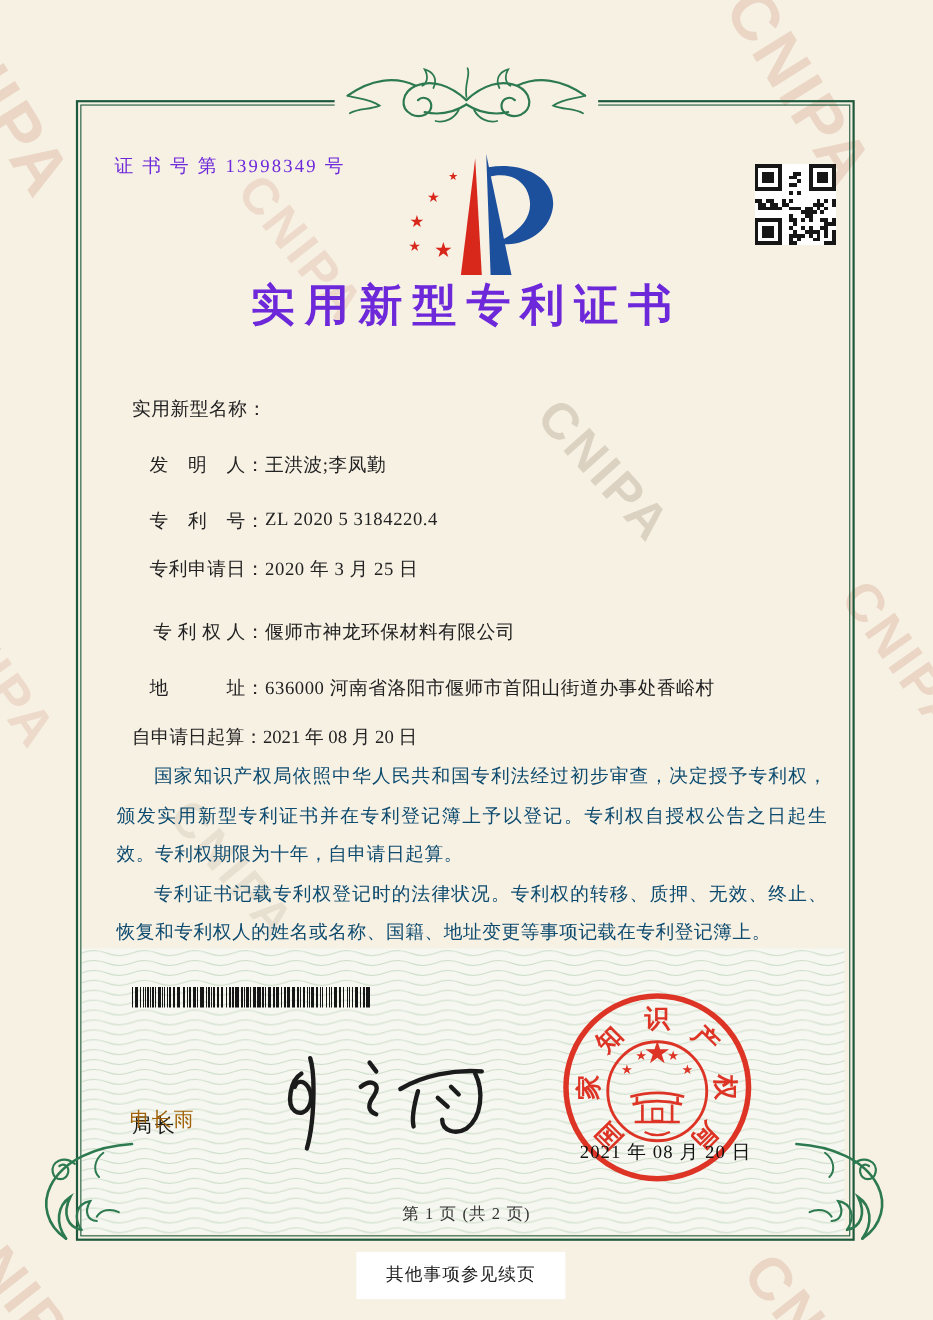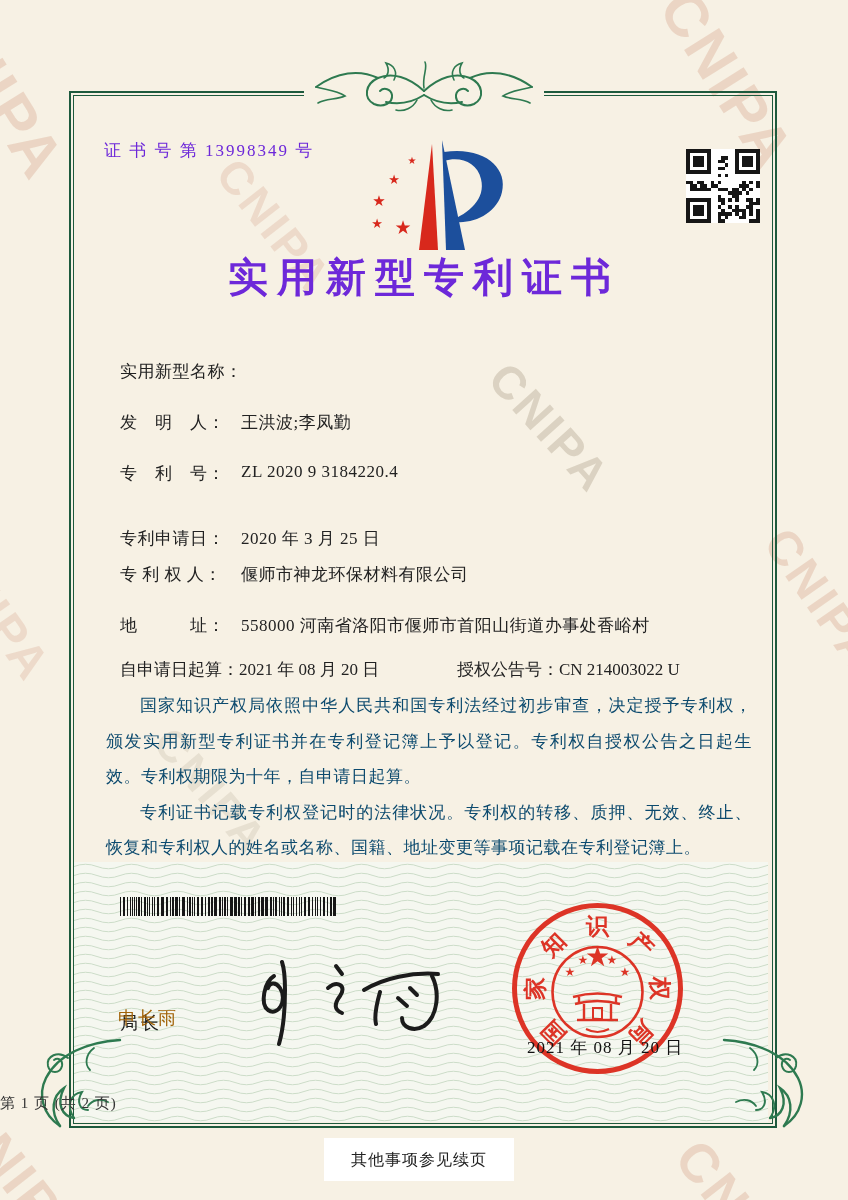--- a/index.html
+++ b/index.html
@@ -44,43 +44,43 @@
   .cert-no{position:absolute;left:104px;top:139px;font-size:17px;letter-spacing:2px;color:#6d28d9;z-index:3;}
   .logo{position:absolute;left:348px;top:136px;z-index:3;}
   .qr{position:absolute;left:686px;top:149px;z-index:3;}
   .title{
     position:absolute;left:0;top:250px;width:848px;text-align:center;
     font-size:40px;font-weight:600;letter-spacing:9px;color:#6d28d9;z-index:3;
   }
   
   .fields{position:absolute;left:120px;top:352px;width:580px;z-index:3;font-size:17px;}
   .frow{position:absolute;left:0;display:flex;white-space:nowrap;}
-  .frow .lab{width:121px;flex:none;letter-spacing:0.5px;}
+  .frow .lab{width:121px;flex:none;letter-spacing:0.5px;text-align:right;}
   .frow .val{letter-spacing:0.5px;}
-  .r0{top:8px}.r1{top:59px}.r2{top:110px}.r3{top:175px}.r4{top:211px}.r5{top:262px}
+  .r0{top:8px}.r1{top:59px}.r2{top:110px}.r3{top:154px}.r4{top:211px}.r5{top:262px}
   .grant{position:absolute;left:0;top:306px;width:580px;white-space:nowrap;}
   .grant .g2{position:absolute;left:337px;top:0;}
   
   .paras{position:absolute;left:106px;top:688px;width:646px;z-index:3;}
   .paras p{
     margin:0;font-size:17px;line-height:35.5px;text-indent:2em;
     color:#0c4a6e;letter-spacing:0.5px;text-align:justify;
   }
   
   .barcode{position:absolute;left:120px;top:897px;z-index:3;}
   .off-title{position:absolute;left:120px;top:969px;font-size:18px;letter-spacing:3px;z-index:3;color:#1c1c1c;margin-top:42px;}
   .off-name{position:absolute;left:118px;top:1006px;font-size:18px;letter-spacing:2px;z-index:3;color:#a16207;}
   .signature{position:absolute;left:252px;top:938px;z-index:4;}
   .seal{position:absolute;left:509px;top:900px;z-index:3;opacity:0.95;}
   .seal-arc text{
     font-family:"Liberation Serif","DejaVu Serif",serif;font-weight:bold;
     font-size:23px;fill:#dc2a1c;text-anchor:middle;dominant-baseline:central;
   }
   .seal-date{position:absolute;left:527px;top:1036px;font-size:17px;letter-spacing:1px;color:#111;z-index:5;}
-  .page-info{position:absolute;left:0;top:1094px;width:848px;text-align:left;font-size:15px;color:#333;z-index:3;letter-spacing:1px;}
+  .page-info{position:absolute;left:0;top:1094px;width:848px;text-align:center;font-size:15px;color:#333;z-index:3;letter-spacing:1px;}
   .cont-box{
     position:absolute;left:324px;top:1138px;width:190px;height:43px;background:#ffffff;
     text-align:center;line-height:43px;font-size:16px;color:#222;z-index:3;letter-spacing:1px;
   }
 </style>
 </head>
 <body>
 
 <div class="wm wm-pink wm1">CNIPA</div>
 <div class="wm wm-pink wm2">CNIPA</div>
@@ -363,37 +363,36 @@
 <div class="fields">
   <div class="frow r0">
     <span class="lab">实用新型名称：</span>
   </div>
   <div class="frow r1">
     <span class="lab">发　明　人：</span>
     <span class="val">王洪波;李凤勤</span>
   </div>
   <div class="frow r2">
     <span class="lab">专　利　号：</span>
-    <span class="val">ZL 2020 9 3184220.4</span>
+    <span class="val">ZL 2020 5 3184220.4</span>
   </div>
   <div class="frow r3">
     <span class="lab">专利申请日：</span>
     <span class="val">2020 年 3 月 25 日</span>
   </div>
   <div class="frow r4">
     <span class="lab">专 利 权 人：</span>
     <span class="val">偃师市神龙环保材料有限公司</span>
   </div>
   <div class="frow r5">
     <span class="lab">地　　　址：</span>
-    <span class="val">558000 河南省洛阳市偃师市首阳山街道办事处香峪村</span>
+    <span class="val">636000 河南省洛阳市偃师市首阳山街道办事处香峪村</span>
   </div>
   <div class="grant">
     <span>自申请日起算：</span><span>2021 年 08 月 20 日</span>
-    <span class="g2"><span>授权公告号：</span><span>CN 214003022 U</span></span>
   </div>
 </div>
 
 <div class="paras">
   <p>国家知识产权局依照中华人民共和国专利法经过初步审查，决定授予专利权，颁发实用新型专利证书并在专利登记簿上予以登记。专利权自授权公告之日起生效。专利权期限为十年，自申请日起算。</p>
   <p>专利证书记载专利权登记时的法律状况。专利权的转移、质押、无效、终止、恢复和专利权人的姓名或名称、国籍、地址变更等事项记载在专利登记簿上。</p>
 </div>
 
 <svg class="barcode" width="218" height="19" viewBox="0 0 218 19" shape-rendering="crispEdges">
   <g id="bc-bars" fill="#161616">

